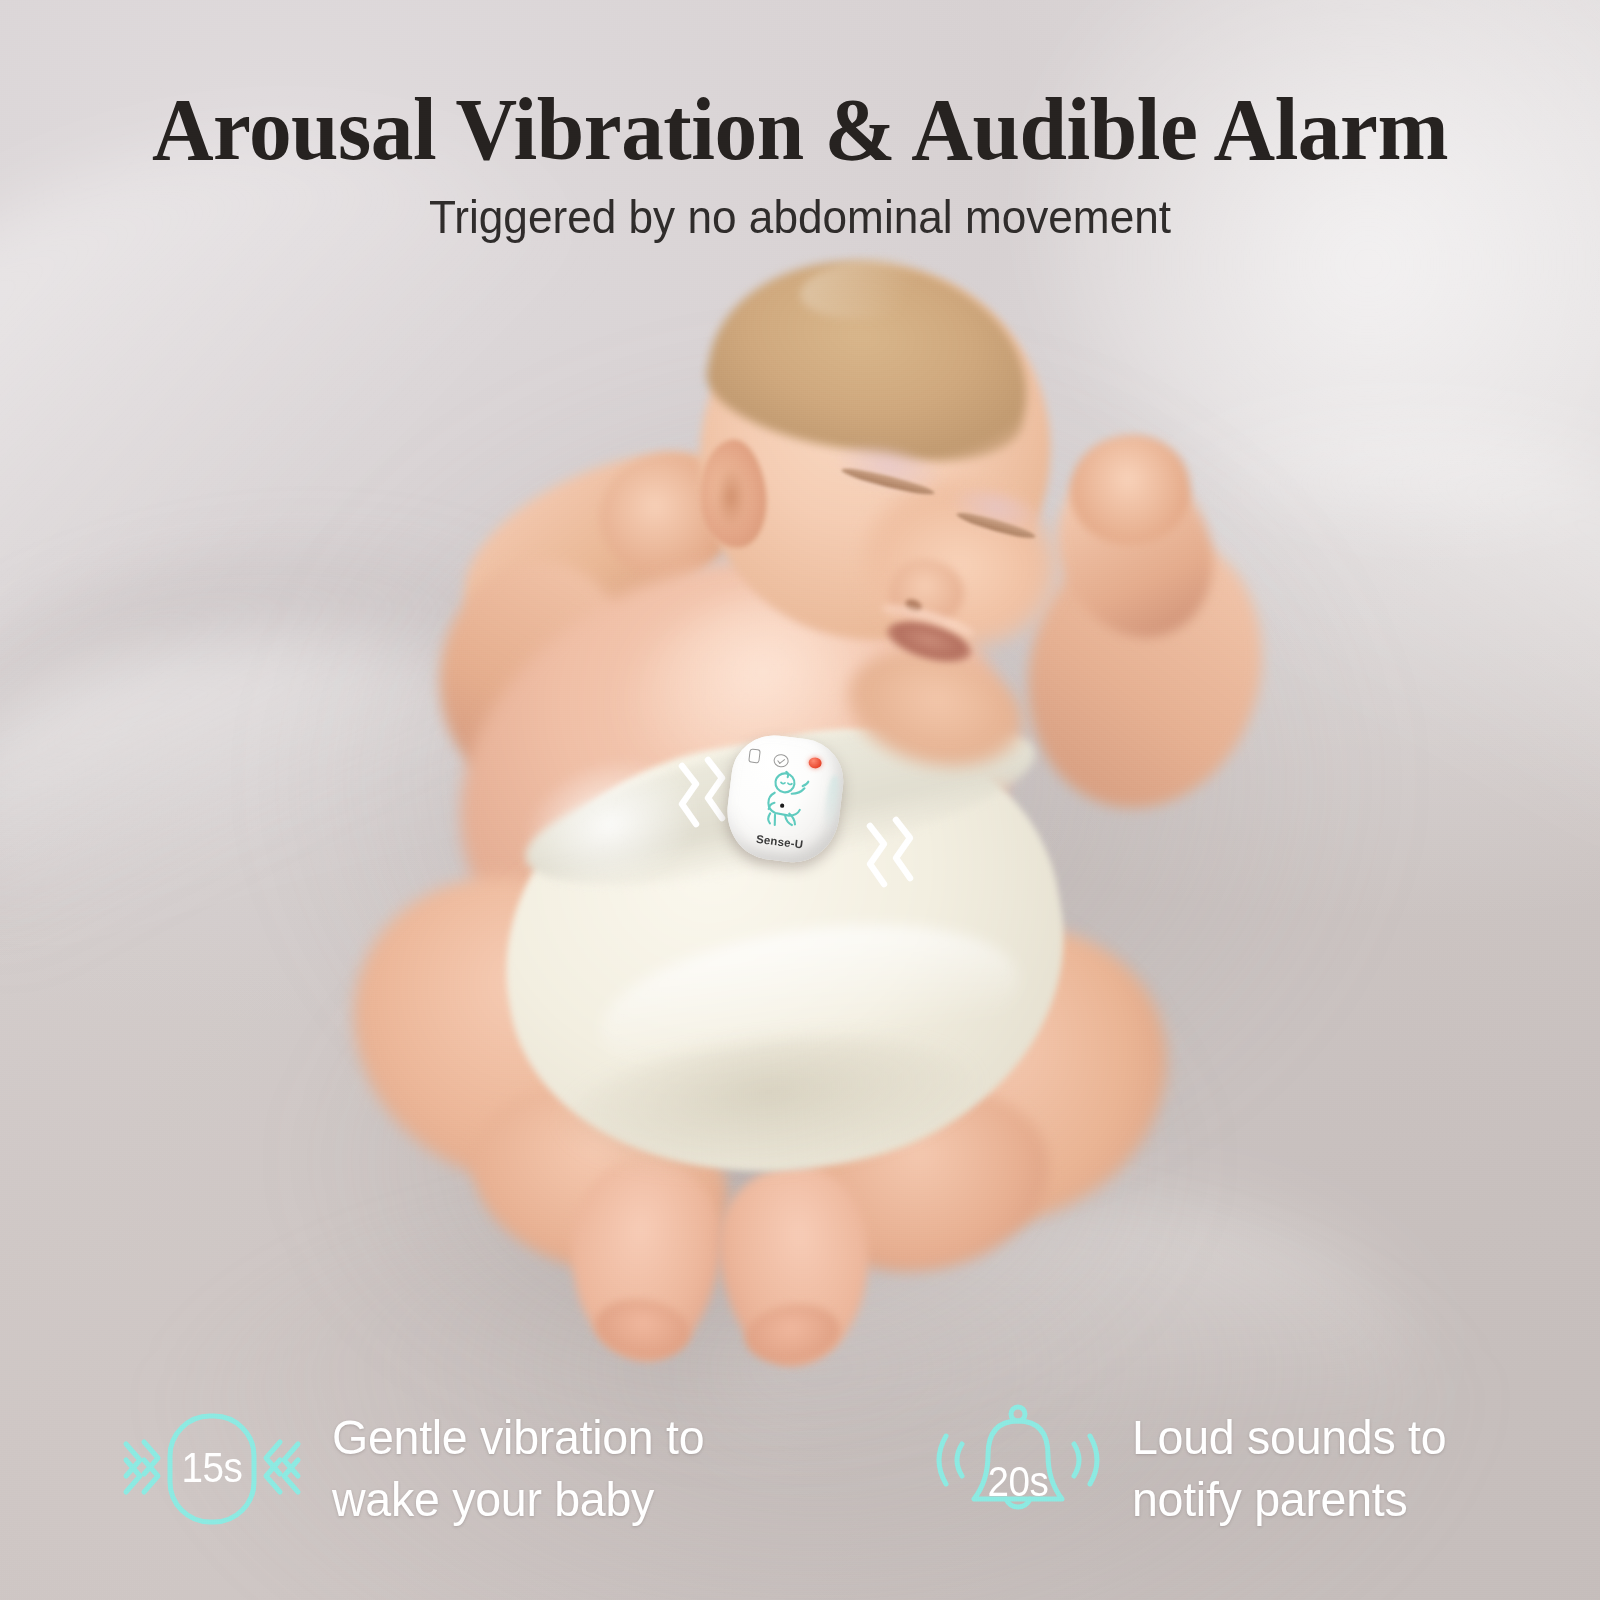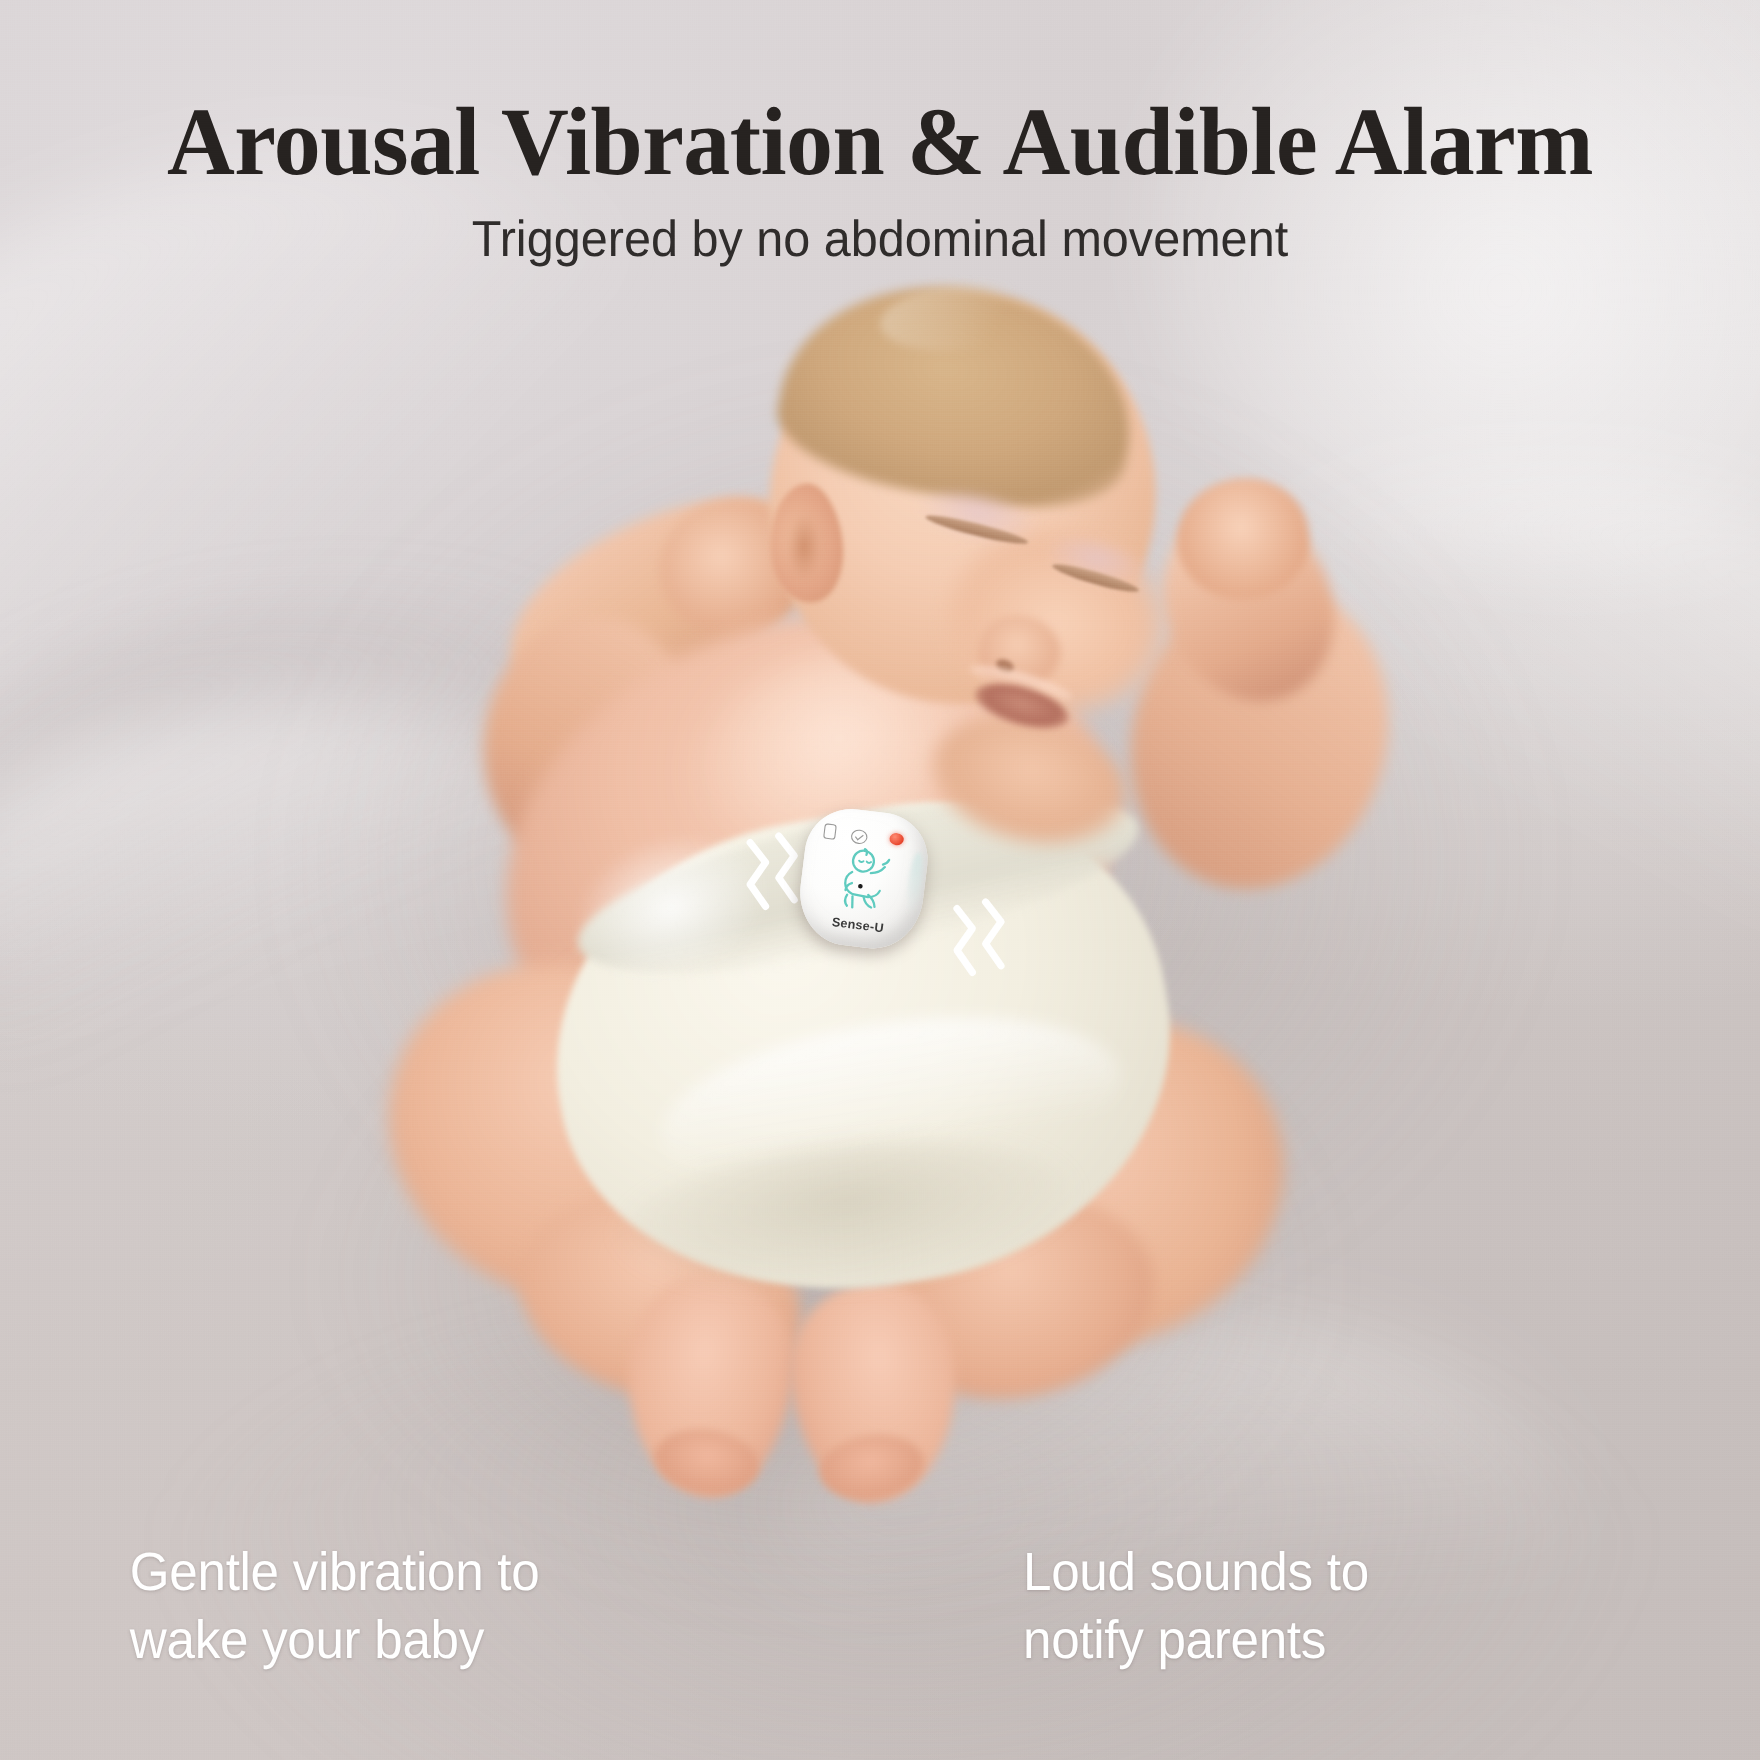--- a/index.html
+++ b/index.html
@@ -332,23 +332,53 @@
         <circle cx="30" cy="36" r="2.1" fill="#1c1c1c"></circle>
       </svg>
     </div>
     <div class="dev-brand">Sense-U</div>
   </div>
 
   <div class="headline">Arousal Vibration &amp; Audible Alarm</div>
   <div class="subhead">Triggered by no abdominal movement</div>
 
   <div class="feature feat-left">
+    <div class="feat-icon" style="width:188px;height:140px;">
+      <svg width="188" height="140" viewBox="0 0 188 140">
+        <g fill="none" stroke="#8CEAE2" stroke-width="5" stroke-linecap="round" stroke-linejoin="round">
+          <rect x="52" y="18" width="84" height="106" rx="40" ry="40"></rect>
+          <path d="M8 46 L22 62 L8 78"></path>
+          <path d="M8 62 L22 78 L8 94"></path>
+          <path d="M26 44 L40 60 L26 76"></path>
+          <path d="M26 62 L40 78 L26 94"></path>
+          <path d="M180 46 L166 62 L180 78"></path>
+          <path d="M180 62 L166 78 L180 94"></path>
+          <path d="M162 44 L148 60 L162 76"></path>
+          <path d="M162 62 L148 78 L162 94"></path>
+        </g>
+      </svg>
+      <div class="feat-badge">15s</div>
+    </div>
     <div class="feat-text">Gentle vibration to
 wake your baby</div>
   </div>
 
   <div class="feature feat-right">
+    <div class="feat-icon" style="width:176px;height:140px;">
+      <svg width="176" height="140" viewBox="0 0 176 140">
+        <g fill="none" stroke="#8CEAE2" stroke-width="5" stroke-linecap="round" stroke-linejoin="round">
+          <circle cx="88" cy="16" r="7"></circle>
+          <path d="M88 23 q-30 0 -30 34 q0 26 -14 44 l88 0 q-14 -18 -14 -44 q0 -34 -30 -34 z"></path>
+          <path d="M76 101 a13 13 0 0 0 24 0"></path>
+          <path d="M32 46 q-10 16 0 32"></path>
+          <path d="M16 38 q-14 24 0 48"></path>
+          <path d="M144 46 q10 16 0 32"></path>
+          <path d="M160 38 q14 24 0 48"></path>
+        </g>
+      </svg>
+      <div class="feat-badge badge-bell">20s</div>
+    </div>
     <div class="feat-text">Loud sounds to
 notify parents</div>
   </div>
 
   <div class="grain"></div>
 </div>
 
 </body></html>

